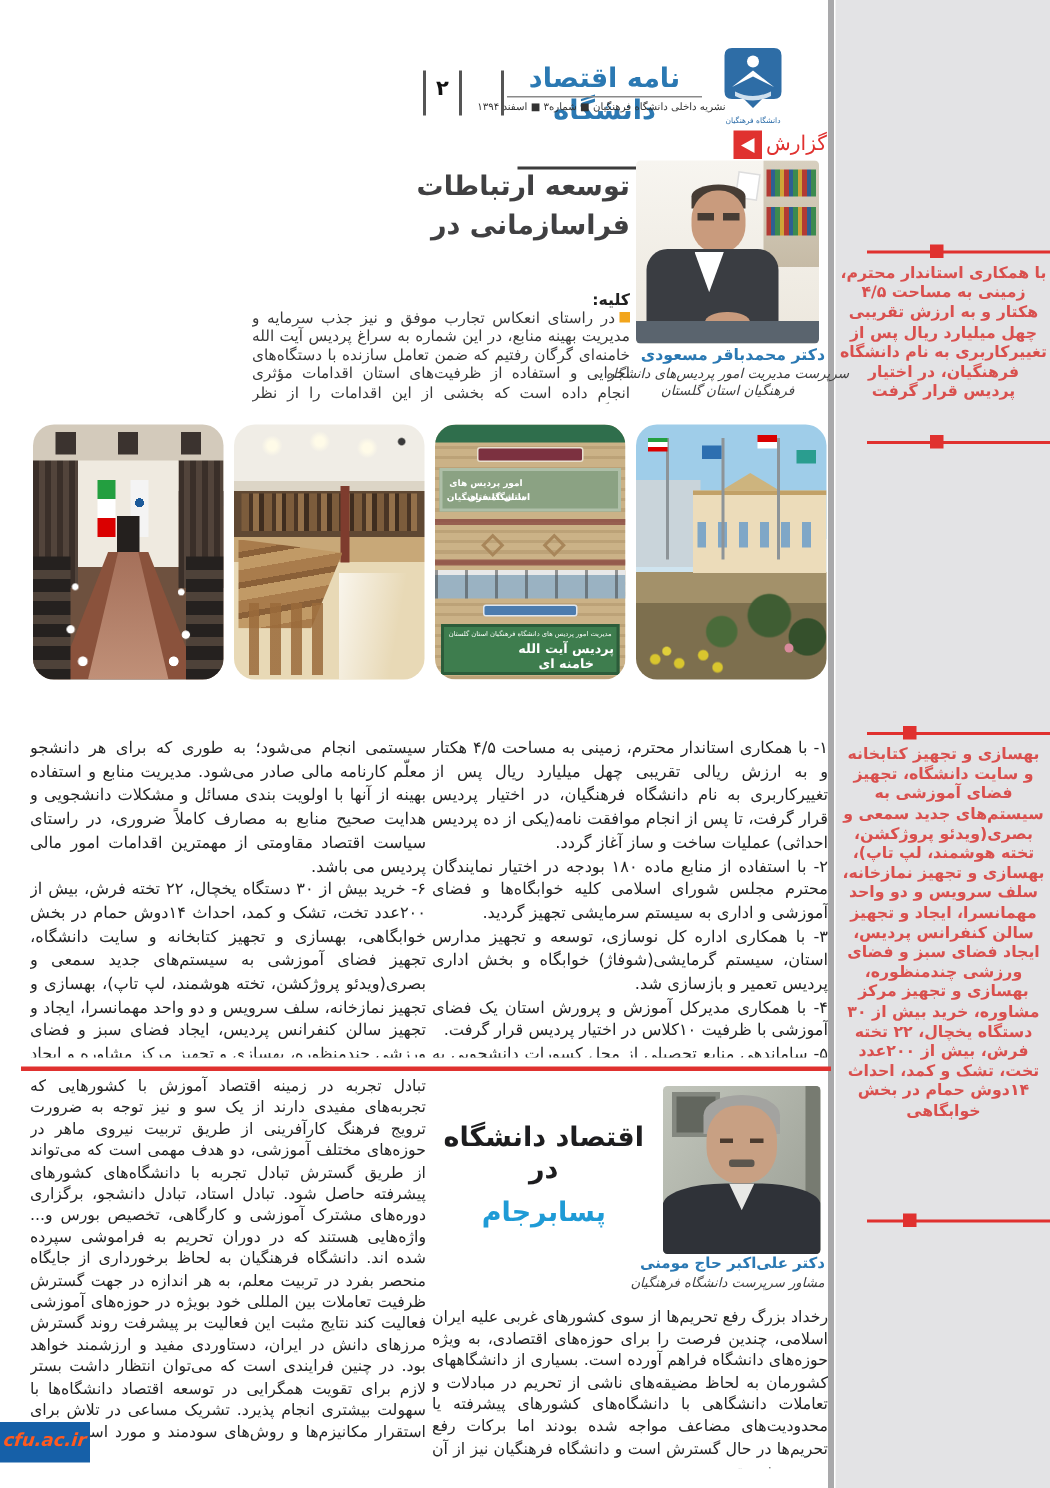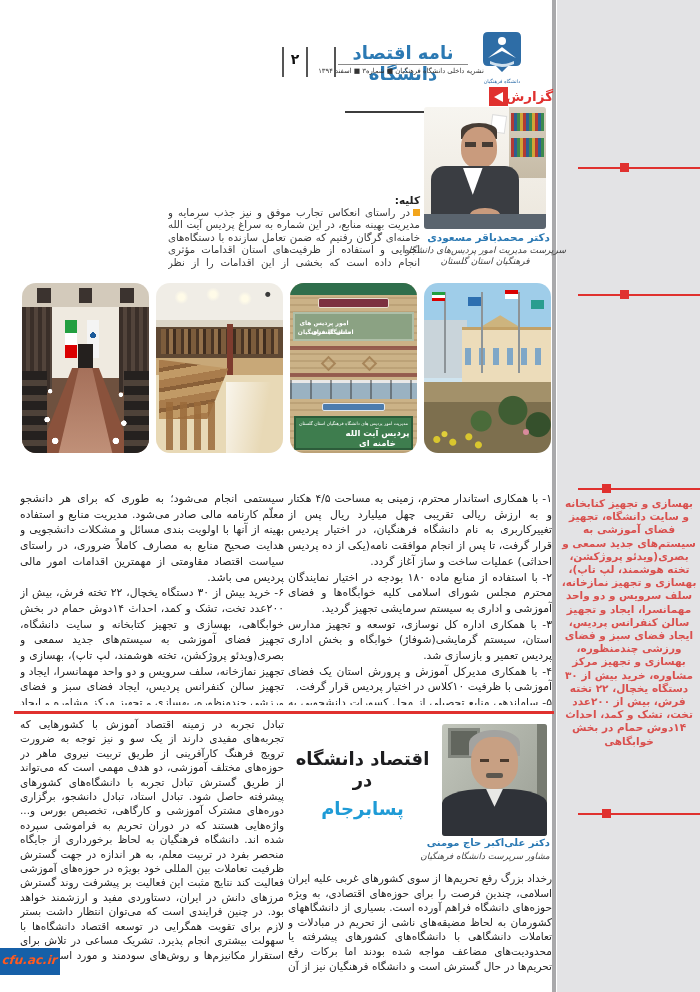--- a/index.html
+++ b/index.html
@@ -26,21 +26,21 @@
   .masthead-subtitle{left:318px;top:67px;width:166px;text-align:center;font-size:6.8px;
                      color:#333;direction:rtl;line-height:9px;}
   .vbar{width:2px;height:30px;background:#555;top:47px;}
   .vb1{left:334px}.vb2{left:306px}.vb3{left:282px}
   .pageno{left:284px;top:51px;width:22px;text-align:center;font-size:14px;font-weight:bold;color:#111;}
   .logo{left:482px;top:31px;width:40px;height:46px;}
   .logo-ribbon{left:476px;top:78px;width:52px;text-align:center;font-size:5px;color:#2b6ca8;direction:rtl;}
   .tag-box{left:489px;top:87px;width:19px;height:19px;background:#e0312f;}
   .tag-box .tri{left:5px;top:4.5px;width:0;height:0;border-top:5px solid transparent;
                 border-bottom:5px solid transparent;border-right:9px solid #fff;}
-  .tag-text{left:509px;top:88px;width:44px;text-align:center;font-size:13.5px;font-weight:bold;
+  .tag-text{left:509px;top:88px;width:44px;text-align:center;font-size:13.5px;font-weight:normal;
             color:#e0312f;direction:rtl;}
   .header-underline{left:345px;top:111px;width:190px;height:2px;background:#3c3c3c;}
 
   
   .a1-title{left:168px;top:112px;width:252px;text-align:right;font-weight:bold;
             font-size:18px;line-height:26px;direction:rtl;color:#404042;}
   .a1-title .t3{position:static;display:block;color:#1f9bd6;}
   .a1-title .t{position:static;display:block;}
   .lead-label{left:168px;top:194px;width:252px;text-align:right;font-size:10.5px;
               font-weight:bold;color:#222;direction:rtl;}
@@ -201,20 +201,21 @@
 </head>
 <body>
 
 <div class="page">
 
   <div class="sidebar"></div>
   <div class="sidebar-divider"></div>
   <div class="srule r1">
       <span class="sq"></span>
     </div>
+  <div class="squote q1 fa">با همکاری استاندار محترم، زمینی به مساحت ۴/۵ هکتار و به ارزش تقریبی چهل میلیارد ریال پس از تغییرکاربری به نام دانشگاه فرهنگیان، در اختیار پردیس قرار گرفت</div>
   <div class="srule r2">
       <span class="sq"></span>
     </div>
   <div class="srule r3">
       <span class="sq"></span>
     </div>
   <div class="squote q2 fa">بهسازی و تجهیز کتابخانه و سایت دانشگاه، تجهیز فضای آموزشی به سیستم‌های جدید سمعی و بصری(ویدئو پروژکشن، تخته هوشمند، لپ تاپ)، بهسازی و تجهیز نمازخانه، سلف سرویس و دو واحد مهمانسرا، ایجاد و تجهیز سالن کنفرانس پردیس، ایجاد فضای سبز و فضای ورزشی چندمنظوره، بهسازی و تجهیز مرکز مشاوره، خرید بیش از ۳۰ دستگاه یخچال، ۲۲ تخته فرش، بیش از ۲۰۰عدد تخت، تشک و کمد، احداث ۱۴دوش حمام در بخش خوابگاهی</div>
   <div class="srule r4">
       <span class="sq"></span>
     </div>
@@ -237,20 +238,21 @@
   </div>
   <div class="logo-ribbon fa">دانشگاه فرهنگیان</div>
 
   <div class="tag-box">
       <span class="tri"></span>
     </div>
   <div class="tag-text">گزارش</div>
   <div class="header-underline"></div>
 
   <div class="a1-title">
+    <span class="t">توسعه ارتباطات فراسازمانی در</span>
   </div>
   <div class="lead-label">کلیه:</div>
   <div class="lead"><span class="bullet"></span><span>در راستای انعکاس تجارب موفق و نیز جذب سرمایه و مدیریت بهینه منابع، در این شماره به سراغ پردیس آیت الله خامنه‌ای گرگان رفتیم که ضمن تعامل سازنده با دستگاه‌های اجرایی و استفاده از ظرفیت‌های استان اقدامات مؤثری انجام داده است که بخشی از این اقدامات را از نظر می‌گذرانیم:</span></div>
 
   <div class="portrait pa">
     <div class="shelf">
       <div class="books bk1"></div>
       <div class="books bk2"></div>
     </div>
     <div class="paper"></div>

